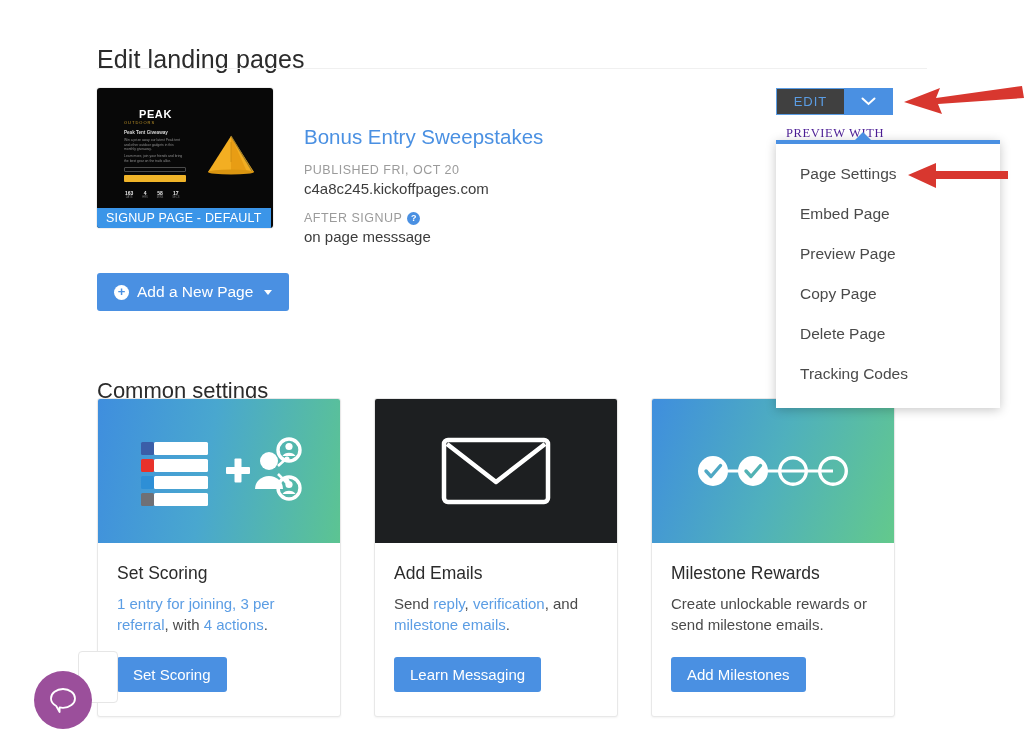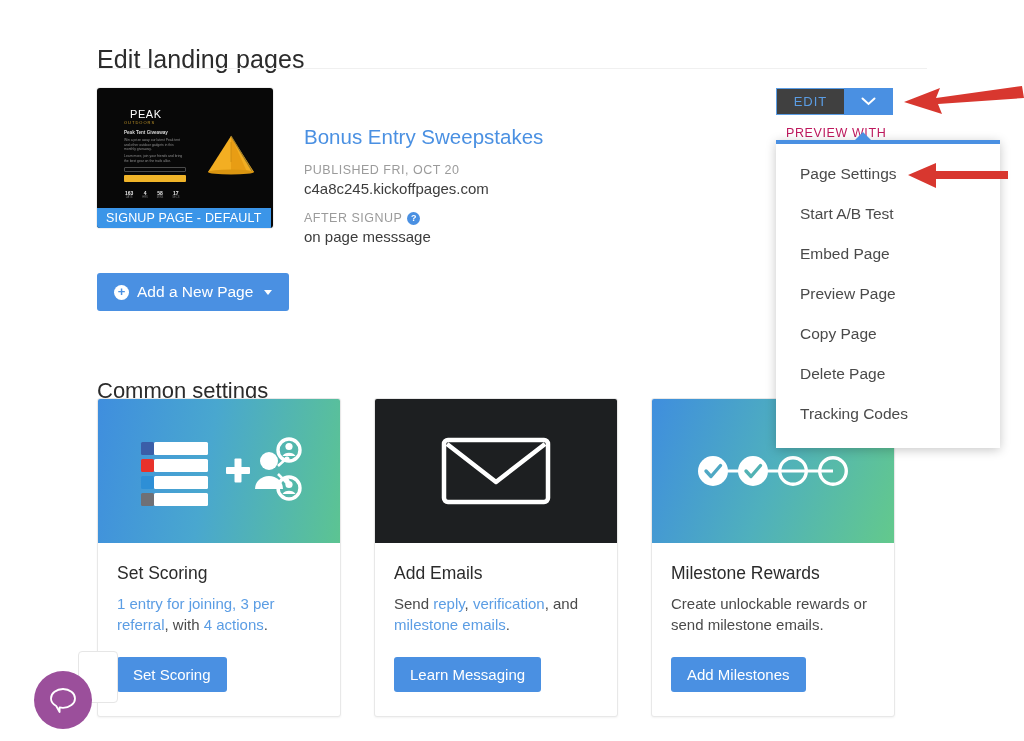--- a/index.html
+++ b/index.html
@@ -46,22 +46,22 @@
     position: absolute;
     left: 0; top: 0;
     width: 176px; height: 140px;
     background: #080808;
     border-radius: 3px;
     overflow: hidden;
     box-shadow: 0 0 0 1px rgba(0,0,0,.06);
   }
   .thumb-inner { position: absolute; inset: 0; }
   .tb-logo {
-    position: absolute; left: 17px; top: 20px;
-    color: #fff; font-size: 11px; font-weight: 400; letter-spacing: .6px; padding-left: 16px;
+    position: absolute; left: 26px; top: 20px;
+    color: #fff; font-size: 11px; font-weight: 700; letter-spacing: .6px; padding-left: 16px;
   }
   .tb-sub {
     position: absolute; left: 27px; top: 32px;
     color: #c79a2a; font-size: 4px; letter-spacing: 1px;
   }
   .tb-h {
     position: absolute; left: 27px; top: 42px;
     color: #d8d8d8; font-size: 4.6px; font-weight: 700;
   }
   .tb-p {
@@ -165,23 +165,24 @@
     border: 1px solid #4a90e2;
     display: flex; align-items: center; justify-content: center;
     cursor: pointer;
   }
   .edit-caret svg { display: block; }
 
   .preview-with {
     position: absolute;
     left: 786px; top: 126px;
     font-size: 12.5px;
-    color: #be185d;
+    color: #4c1d95;
     letter-spacing: .6px;
     white-space: nowrap;
+    font-family: Liberation Serif, serif;
   }
 
   
   .dropdown {
     position: absolute;
     left: 776px; top: 140px;
     width: 224px;
     background: #fff;
     border-top: 4px solid #4a90e2;
     box-shadow: 0 2px 10px rgba(0,0,0,.22);
@@ -387,21 +388,20 @@
         <path d="M1.5 1.5 L7.5 7 L13.5 1.5" stroke="#fff" stroke-width="2" fill="none" stroke-linecap="round"></path>
       </svg>
     </div>
   </div>
 
   <div class="preview-with">PREVIEW WITH</div>
 
   <div class="dropdown">
     <div class="dropdown-arrow"></div>
     <div class="menu-item">Page Settings</div>
-    <div class="menu-item">Start A/B Test</div>
     <div class="menu-item">Embed Page</div>
     <div class="menu-item">Preview Page</div>
     <div class="menu-item">Copy Page</div>
     <div class="menu-item">Delete Page</div>
     <div class="menu-item">Tracking Codes</div>
   </div>
 
   <button class="add-page-btn">
     <span class="plus-circle">+</span>
     <span>Add a New Page</span>

